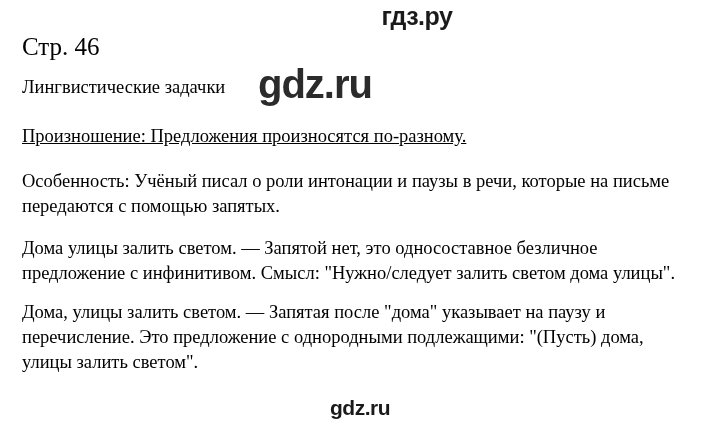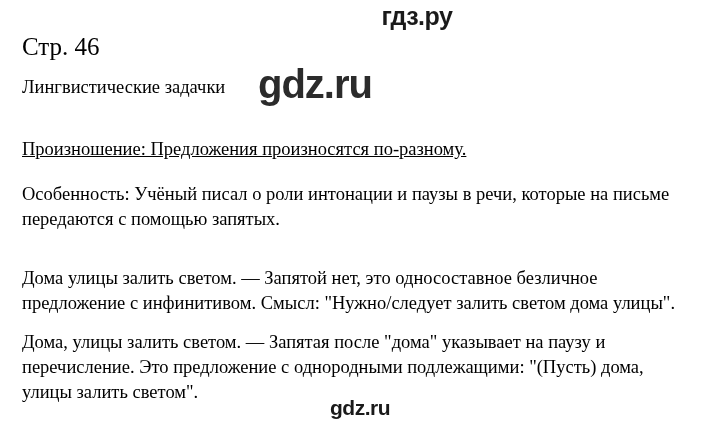--- a/index.html
+++ b/index.html
@@ -71,23 +71,23 @@
     line-height: 25px;
     margin-bottom: 13px;
     max-width: 660px;
   }
   .para {
     font-size: 18.5px;
     line-height: 25px;
     margin-bottom: 14px;
     max-width: 665px;
   }
-  .p-heading { margin-bottom: 37px; }
+  .p-heading { margin-bottom: 24px; }
   .p-pron { margin-bottom: 20px; text-decoration: underline; }
-  .p-osob { margin-bottom: 34px; }
+  .p-osob { margin-bottom: 17px; }
   .p-first { }
   .p-second { margin-bottom: 8px; }
 </style>
 </head>
 <body>
 
 <div class="page">
 
   <div class="brand-top">гдз.ру</div>
 

